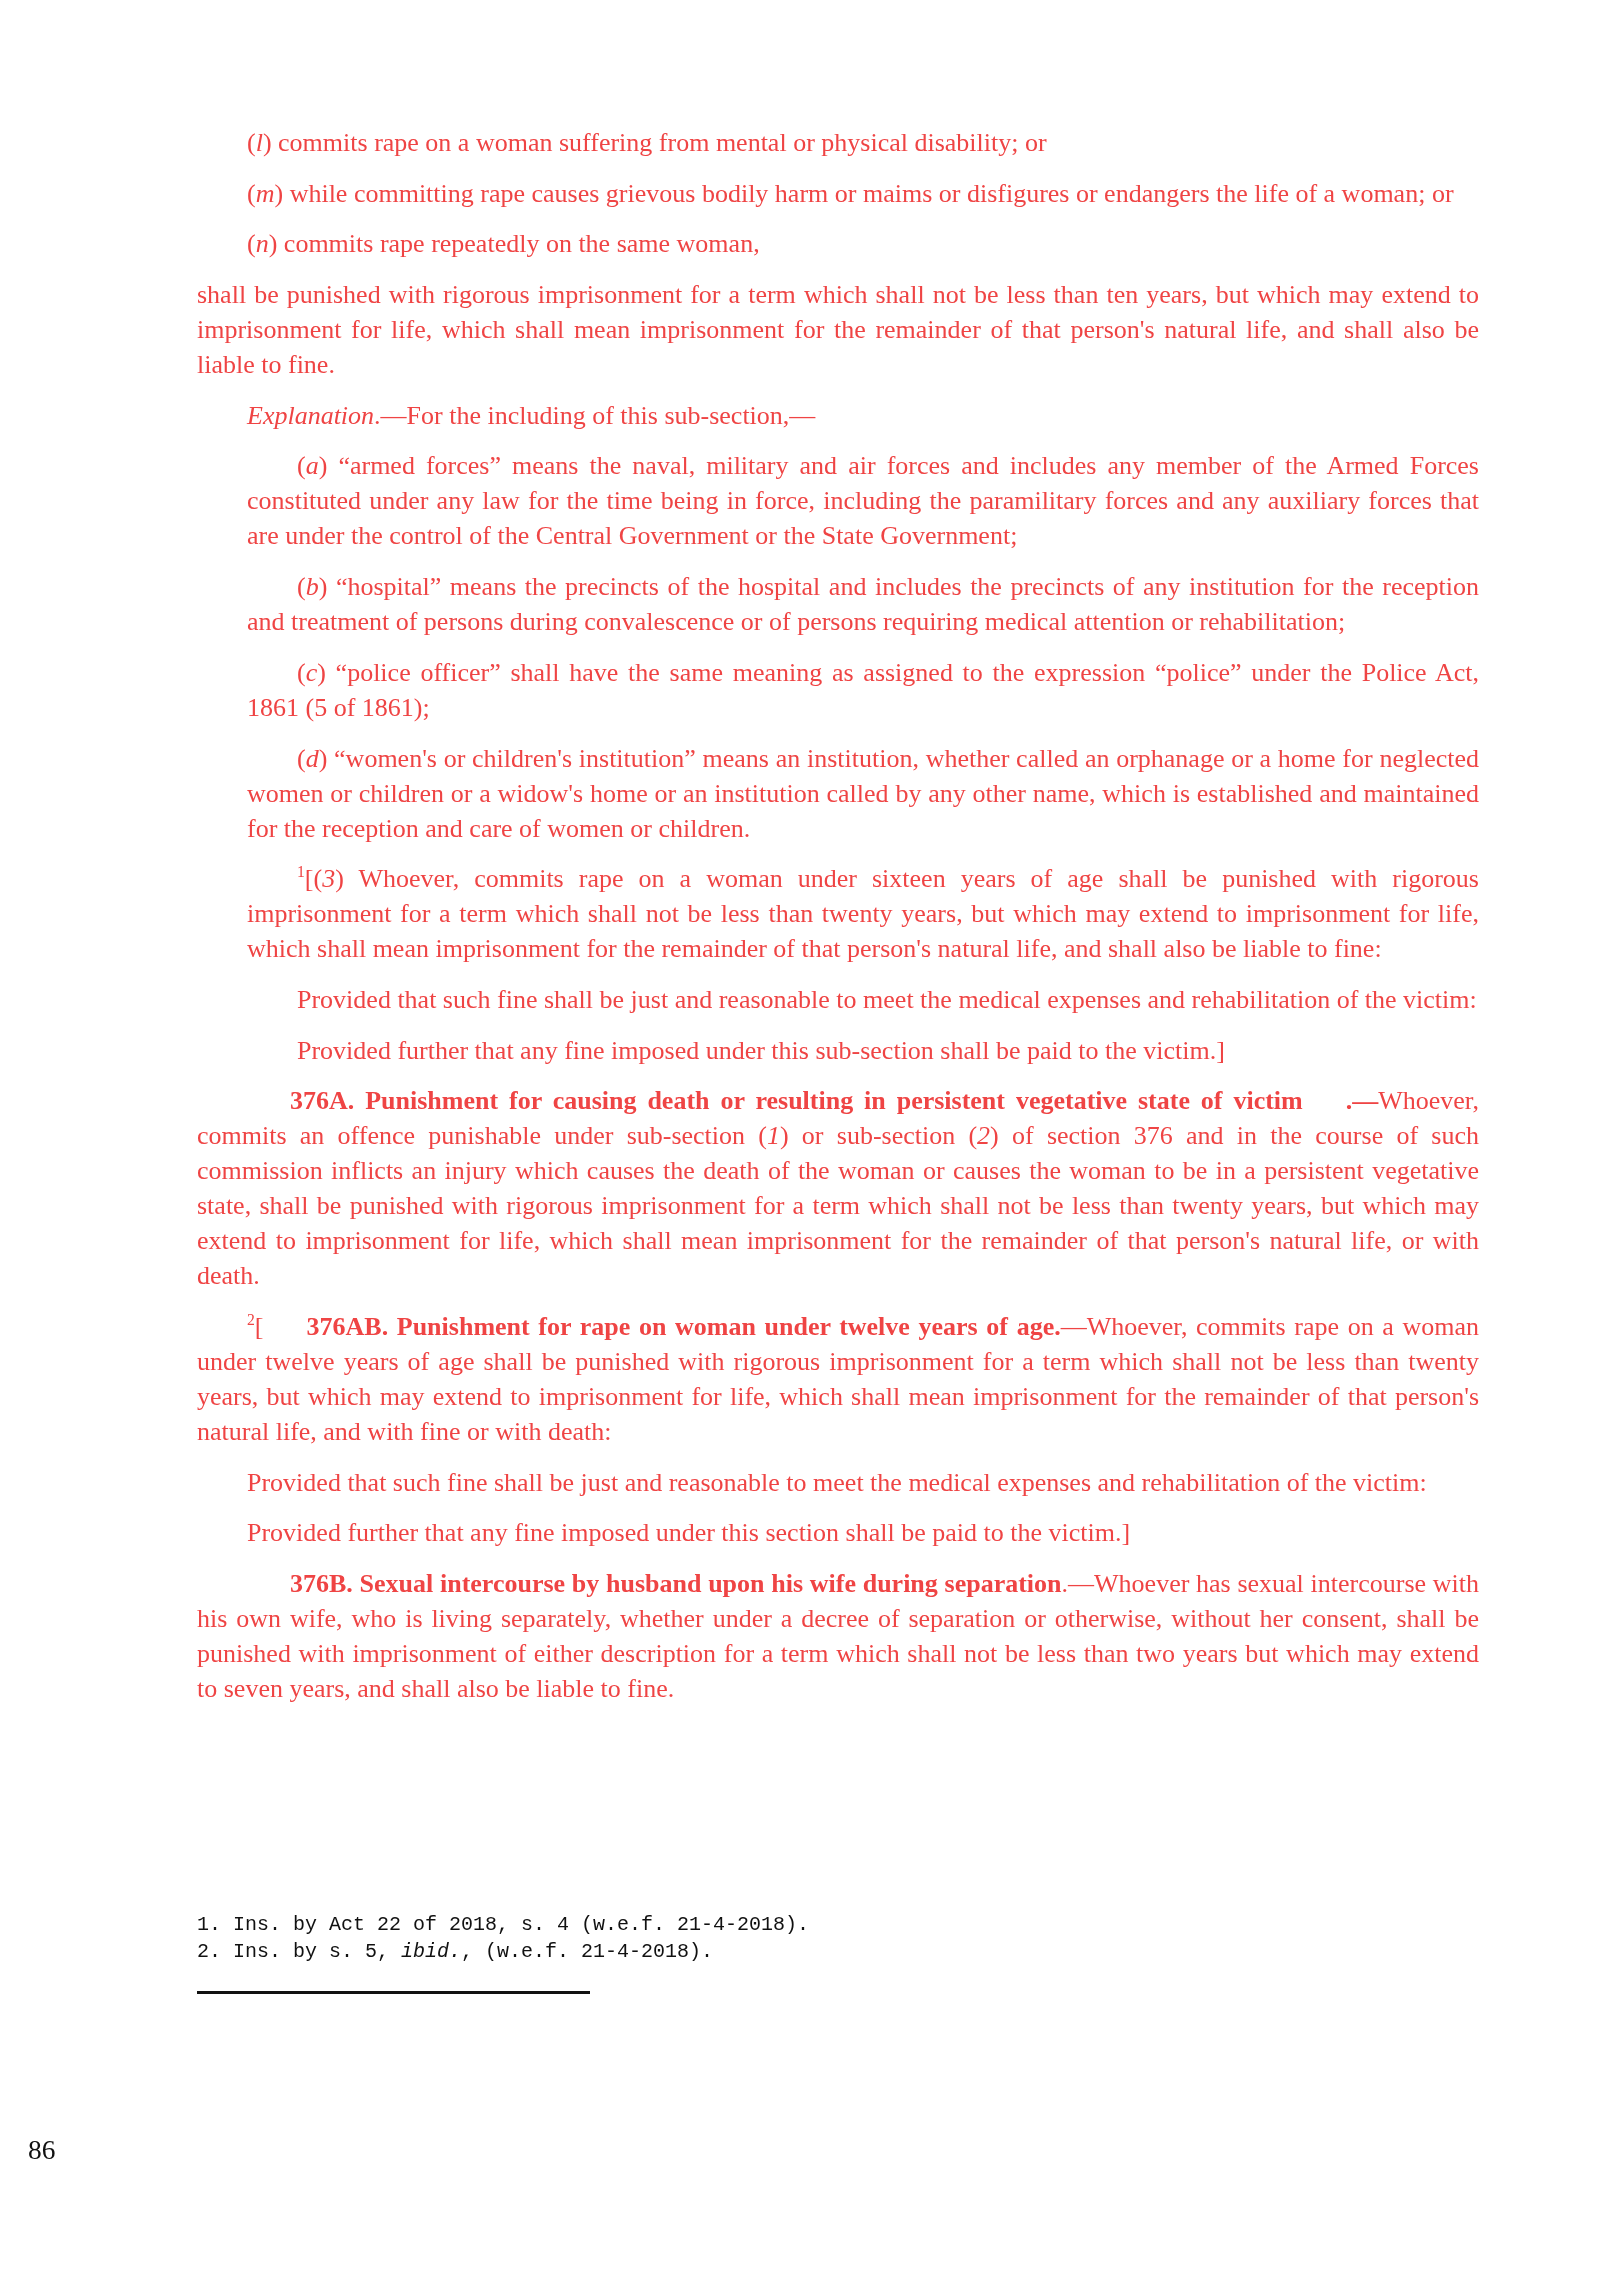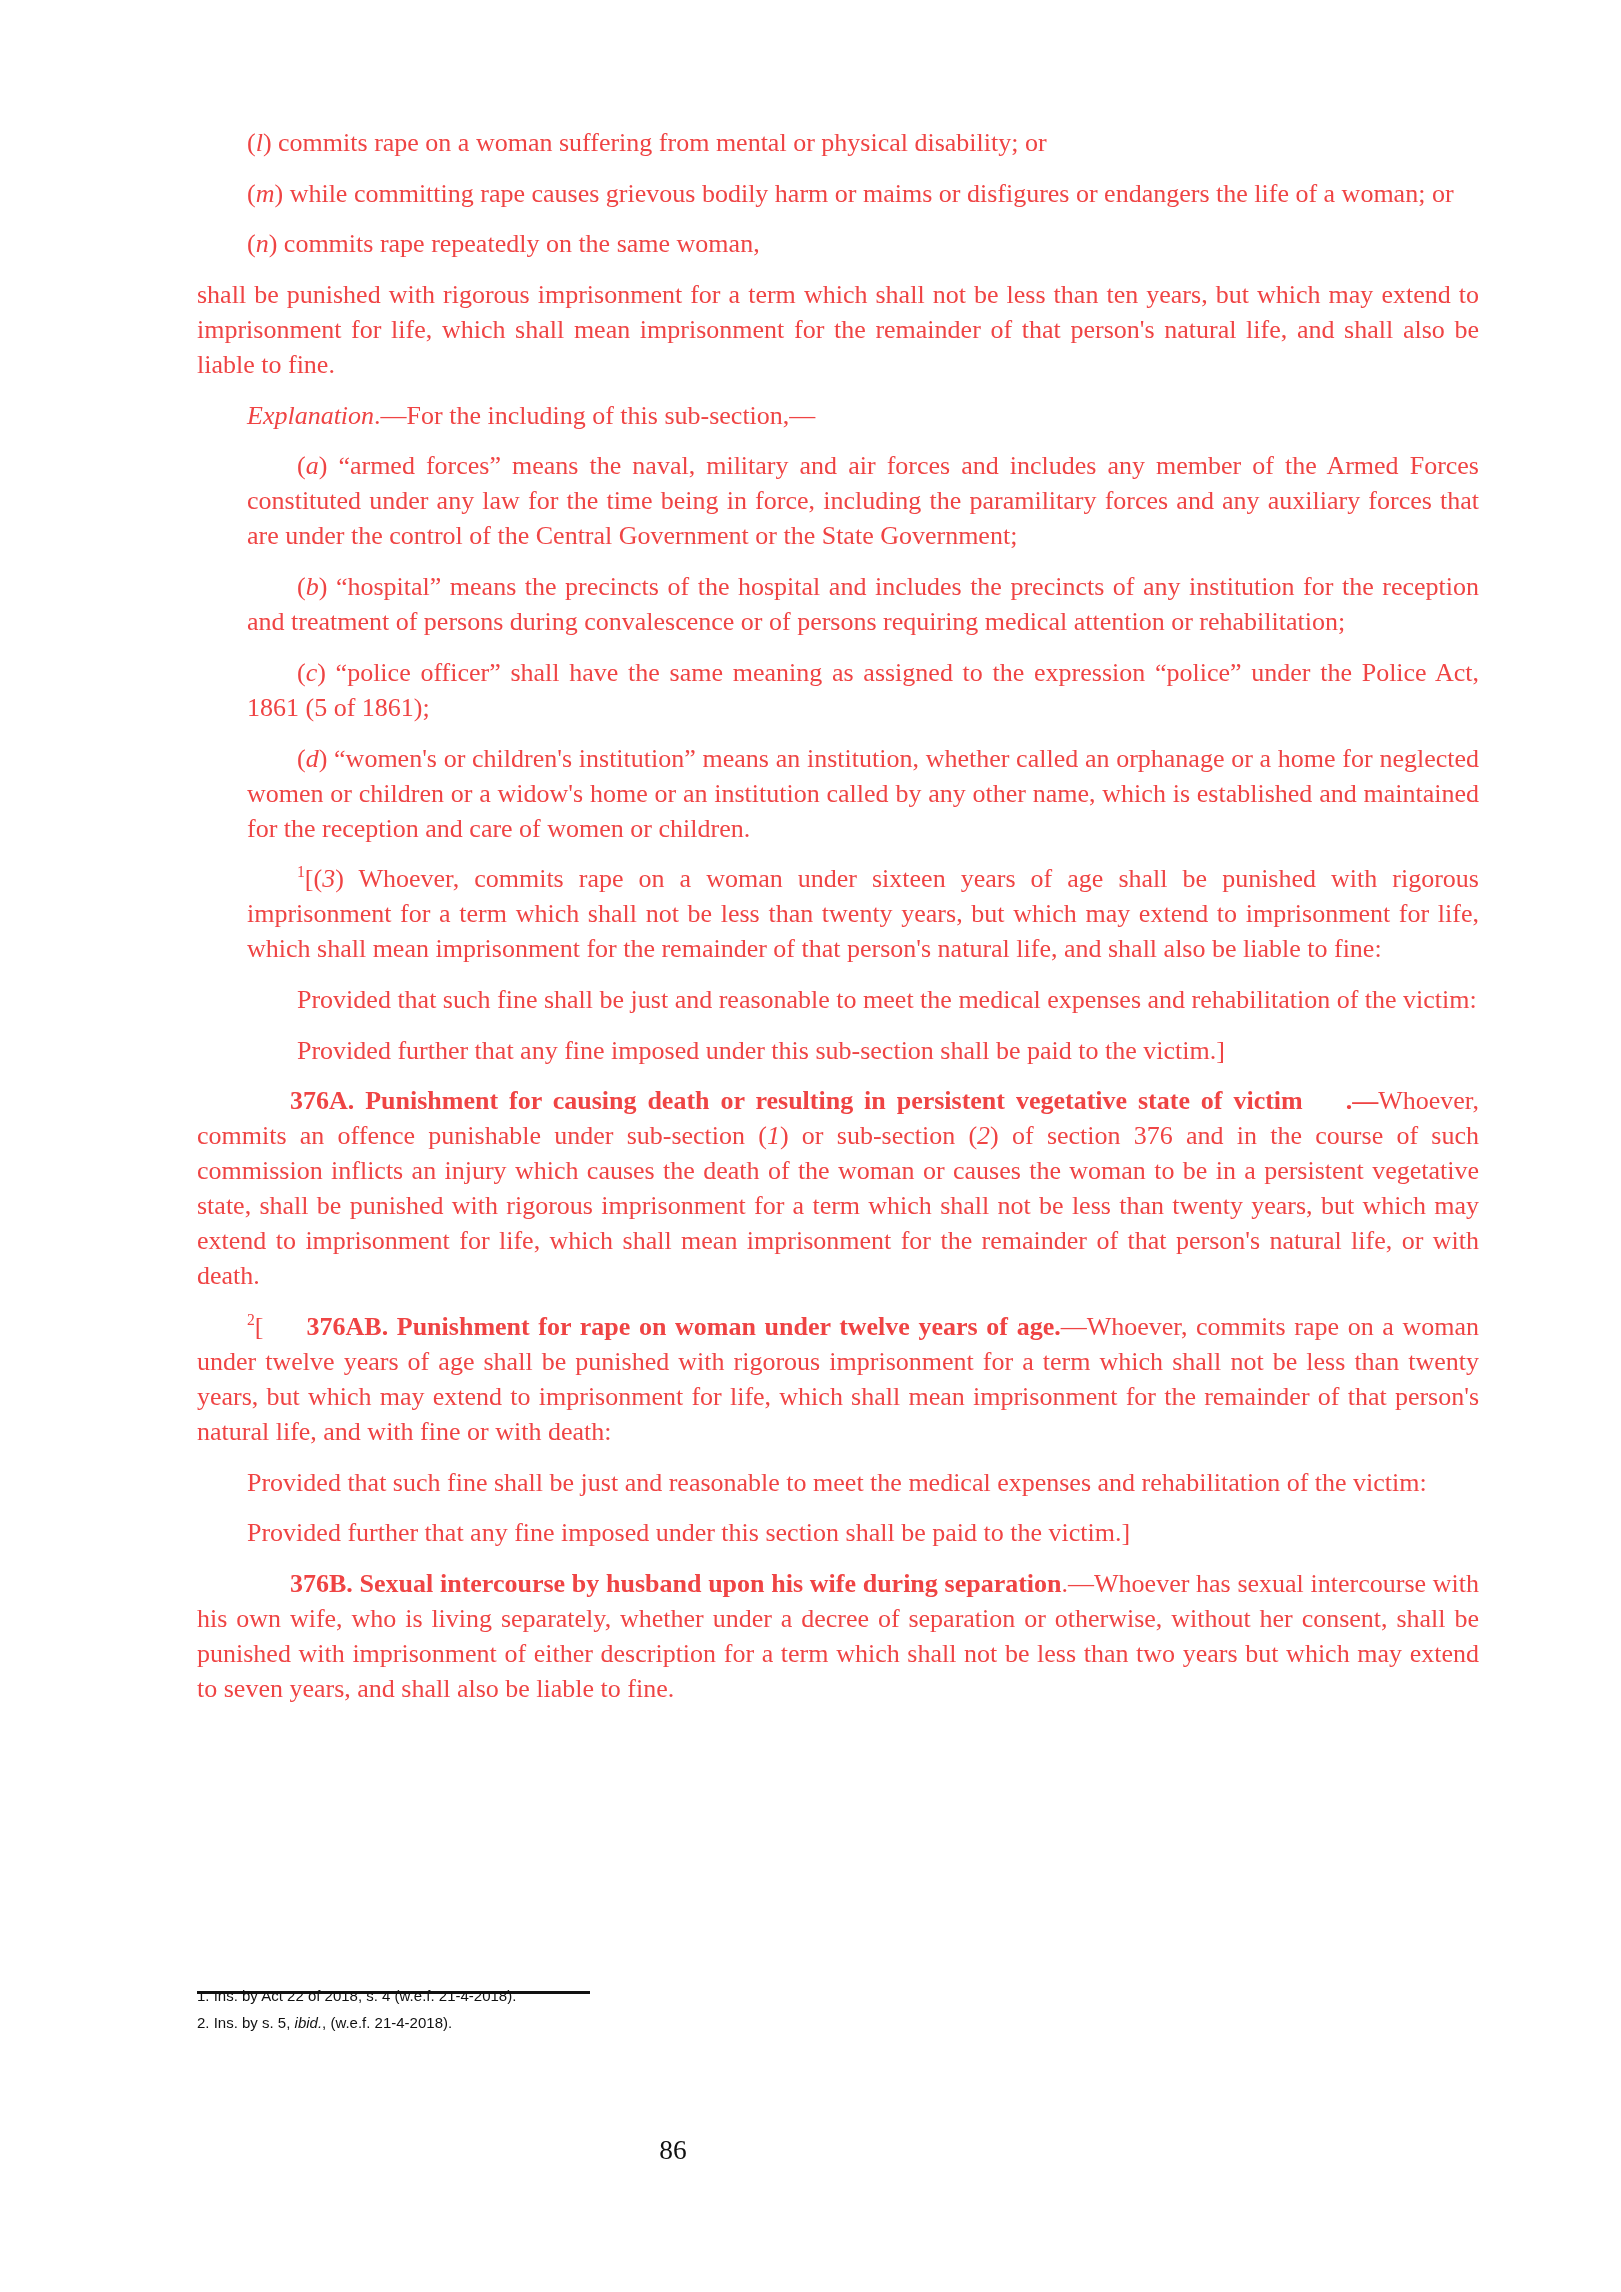--- a/index.html
+++ b/index.html
@@ -24,35 +24,35 @@
     position: absolute;
     left: 197px;
     top: 1991px;
     width: 393px;
     height: 2.9px;
     background: #111111;
   }
   .footnotes {
     position: absolute;
     left: 197px;
-    top: 1983px;
-    font-family: Liberation Sans, sans-serif;
-    font-size: 15px;
+    top: 1912px;
+    font-family: Liberation Mono, monospace;
+    font-size: 20px;
     line-height: 26.5px;
     color: #111111;
   }
   .pagenum {
     position: absolute;
     left: 0;
     width: 1346px;
     top: 2135px;
-    text-align: center;
     font-family: "Liberation Serif", serif;
     font-size: 27.4px;
     color: #111111;
+    padding-left: 28px;
   }
 </style>
 </head>
 <body>
 
 <div class="page">
 
   <p class="ind">(<i>l</i>)<span> commits rape on a woman suffering from mental or physical disability; or</span></p>
 
   <p class="ind gap">(<i>m</i>)<span> while committing rape causes grievous bodily harm or maims or disfigures or endangers the life of a woman; or</span></p>

